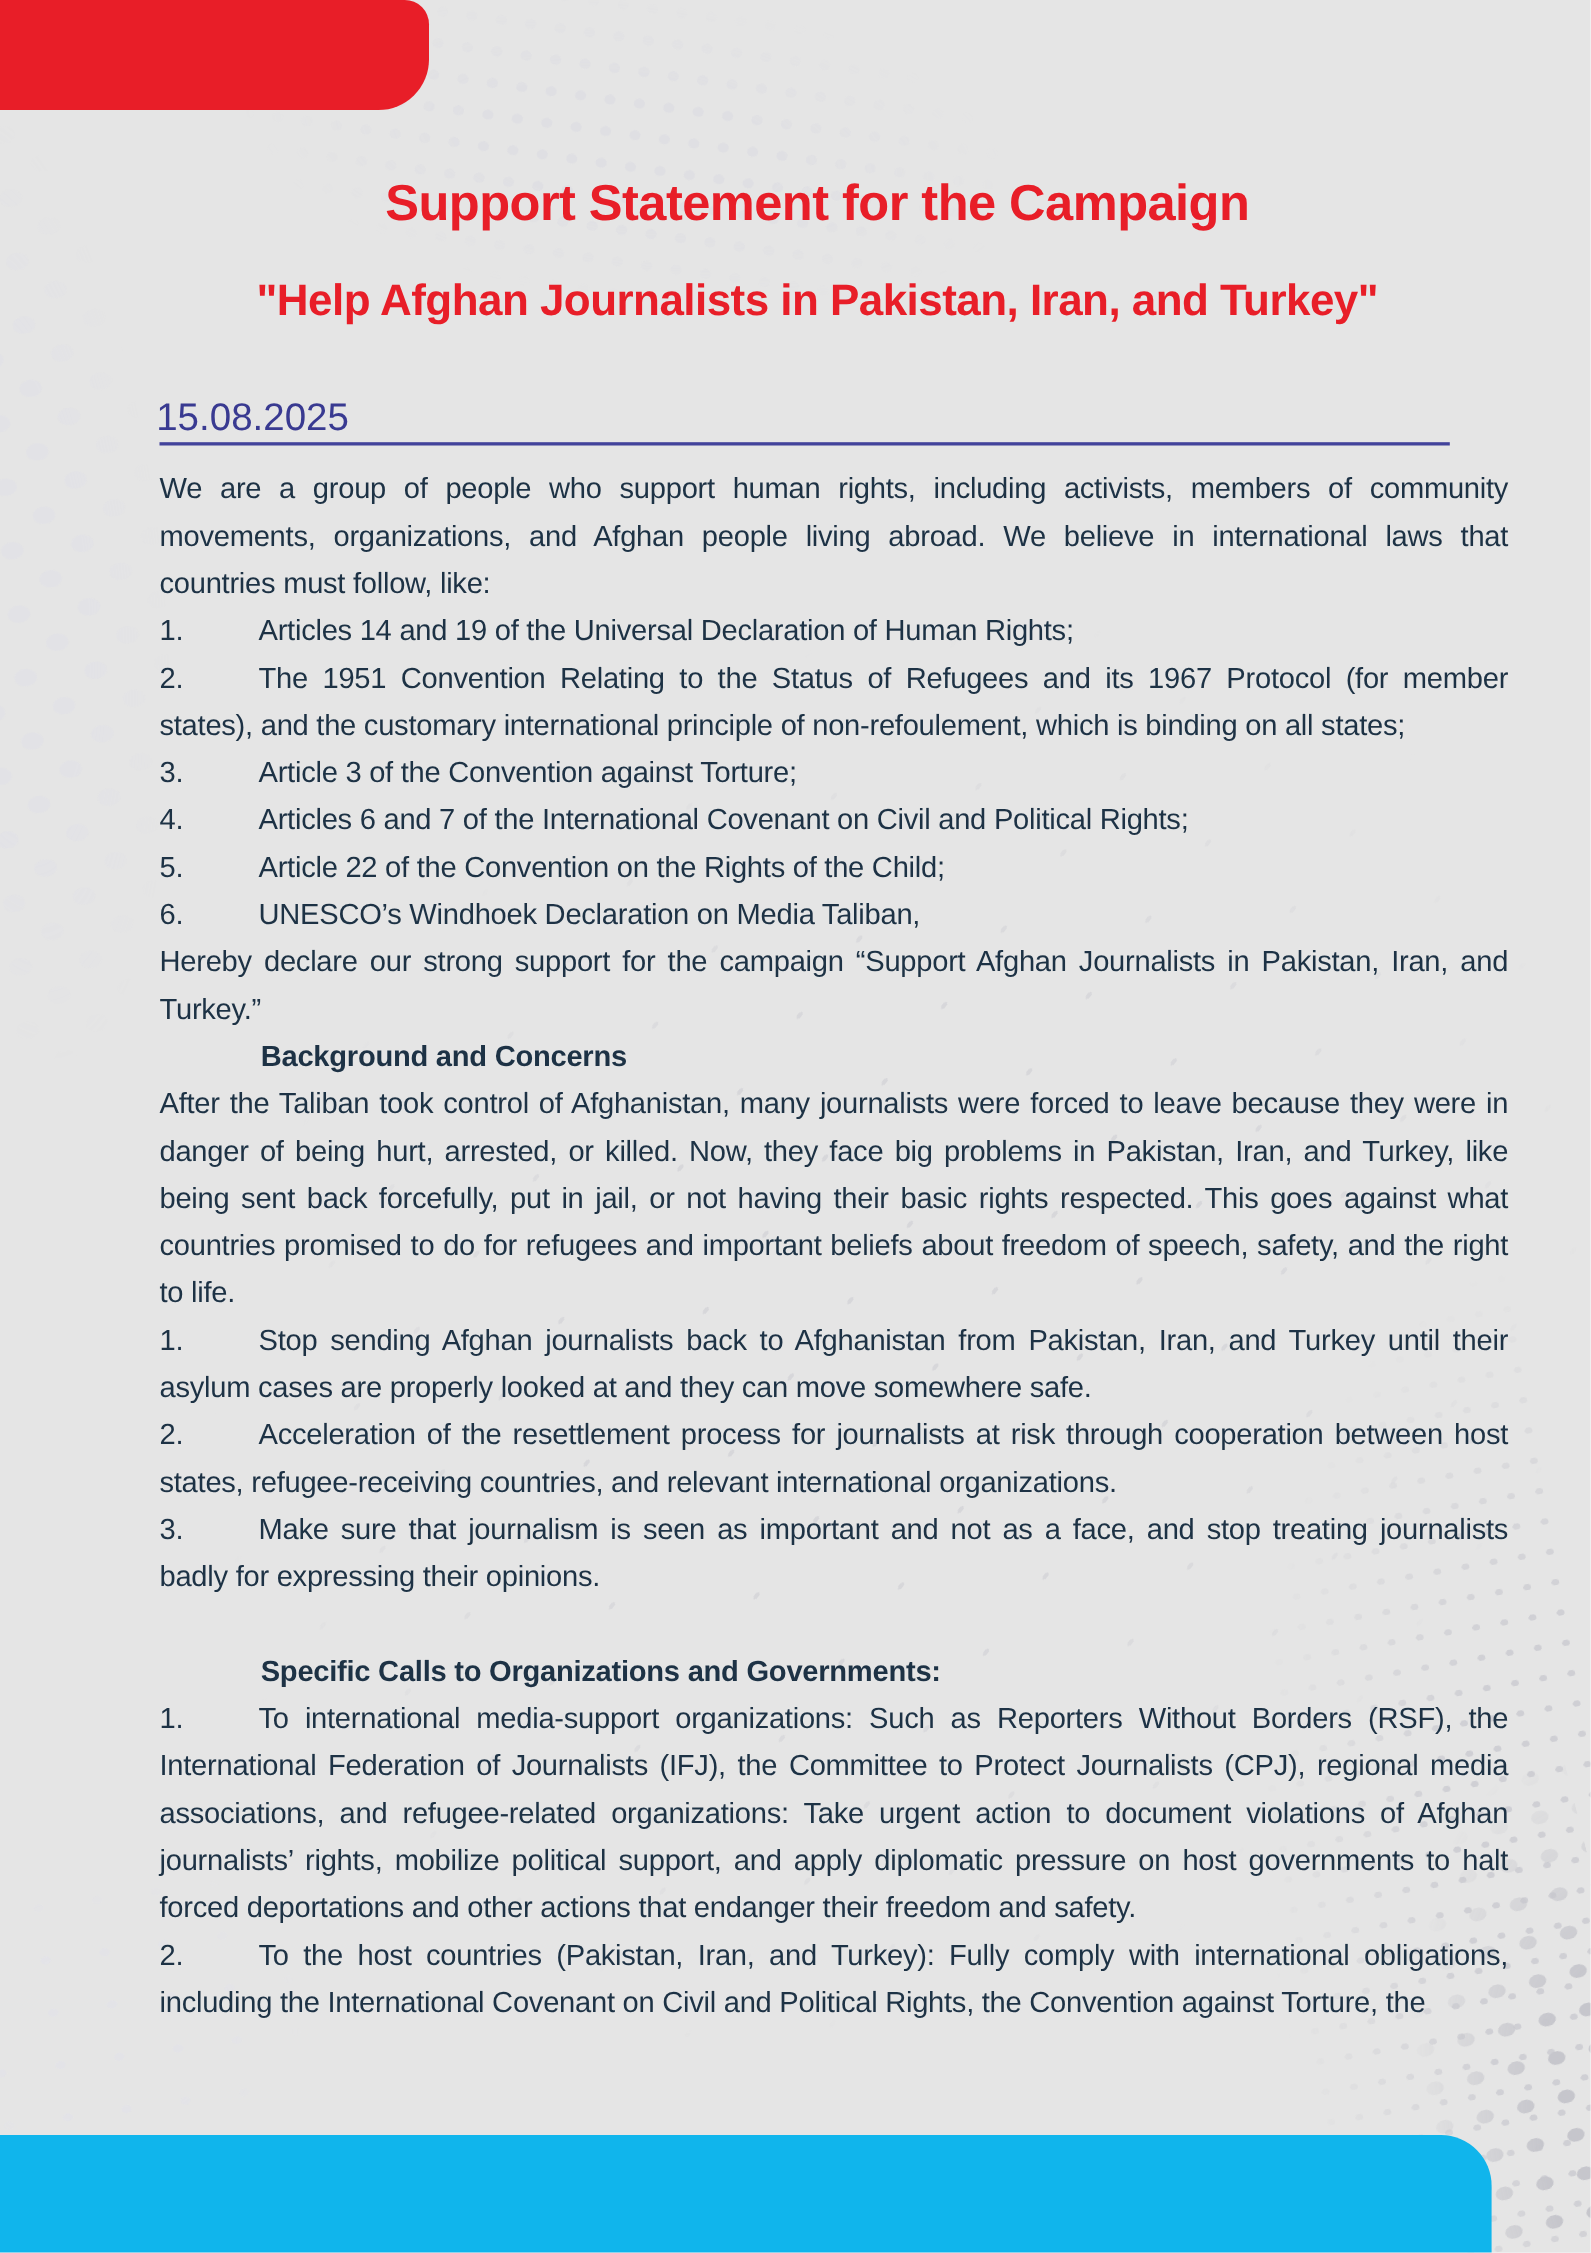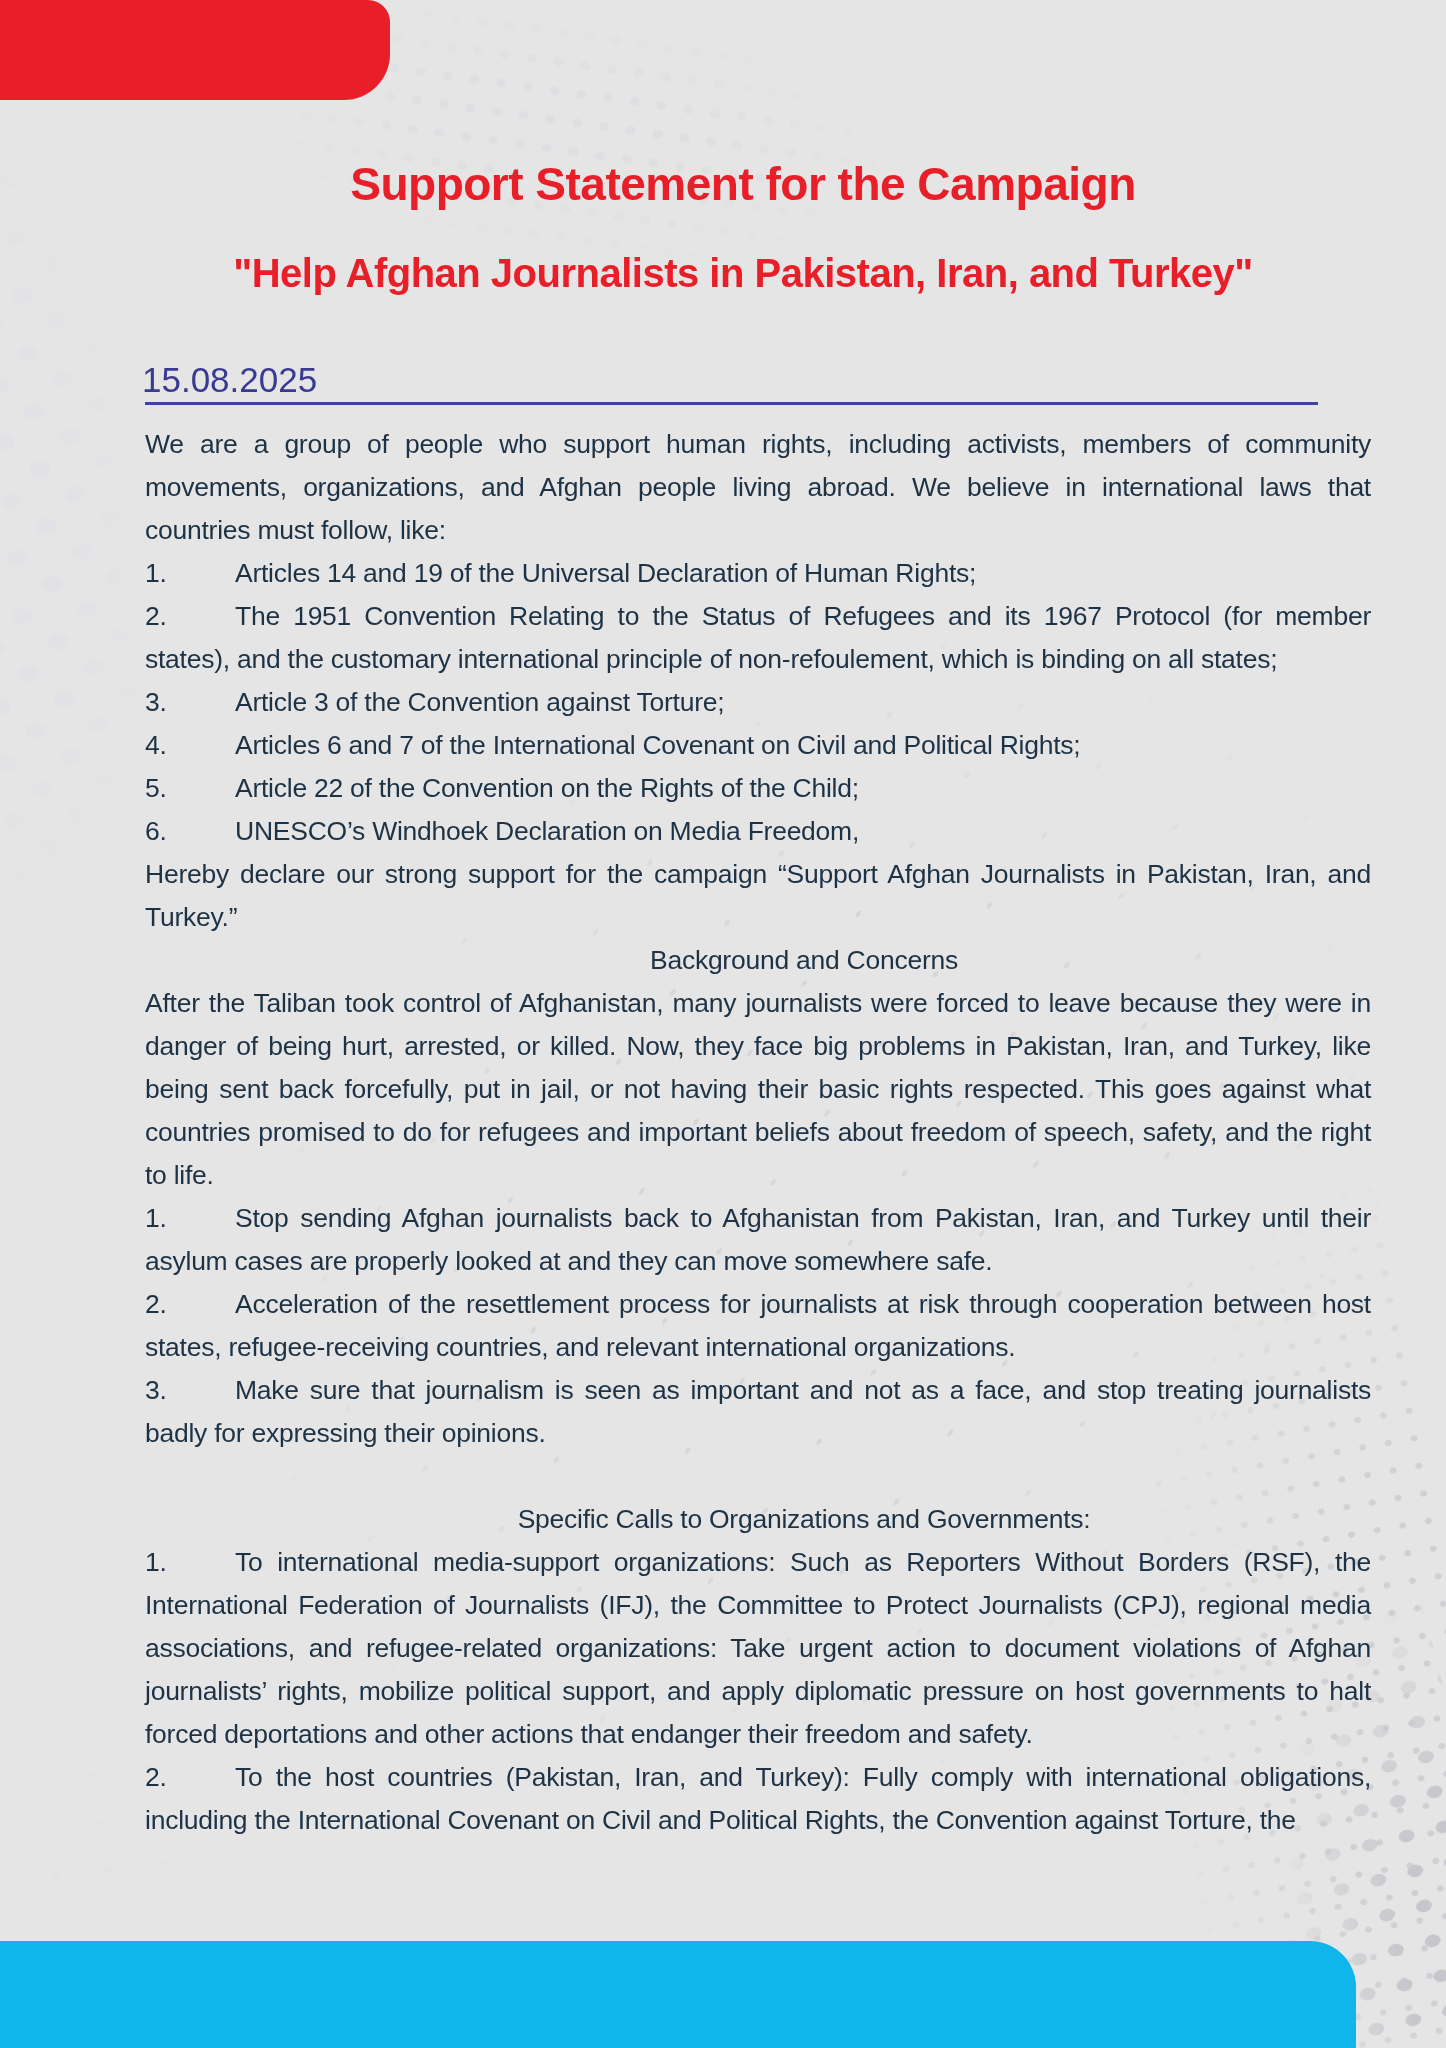--- a/index.html
+++ b/index.html
@@ -88,21 +88,21 @@
     border:none;border-top:3px solid #42439b;margin:0;z-index:2;
   }
   .body-copy{
     position:absolute;left:130px;top:423px;width:1226px;z-index:2;
     color:#1d3245;font-size:26.5px;line-height:43px;letter-spacing:-0.25px;
     text-align:justify;
     margin-left:15px;
   }
   .body-copy p{margin:0;}
   .li .num{display:inline-block;width:90px;}
-  .sec-heading{font-weight:400;padding-left:92px;text-align:center;}
+  .sec-heading{font-weight:700;padding-left:92px;text-align:left;}
   .gap-above{margin-top:43px !important;}
 </style>
 </head>
 <body>
 
 <div class="page">
 
   <div class="deco dots-left"></div>
   <div class="deco dots-top"></div>
   <div class="deco dashes-mid"></div>
@@ -119,21 +119,21 @@
 
   <div class="body-copy">
 
     <p>We are a group of people who support human rights, including activists, members of community movements, organizations, and Afghan people living abroad. We believe in international laws that countries must follow, like:</p>
 
     <p class="li"><span class="num">1.</span><span>Articles 14 and 19 of the Universal Declaration of Human Rights;</span></p>
     <p class="li"><span class="num">2.</span><span>The 1951 Convention Relating to the Status of Refugees and its 1967 Protocol (for member states), and the customary international principle of non-refoulement, which is binding on all states;</span></p>
     <p class="li"><span class="num">3.</span><span>Article 3 of the Convention against Torture;</span></p>
     <p class="li"><span class="num">4.</span><span>Articles 6 and 7 of the International Covenant on Civil and Political Rights;</span></p>
     <p class="li"><span class="num">5.</span><span>Article 22 of the Convention on the Rights of the Child;</span></p>
-    <p class="li"><span class="num">6.</span><span>UNESCO’s Windhoek Declaration on Media Freedom,</span></p>
+    <p class="li"><span class="num">6.</span><span>UNESCO’s Windhoek Declaration on Media Taliban,</span></p>
 
     <p>Hereby declare our strong support for the campaign “Support Afghan Journalists in Pakistan, Iran, and Turkey.”</p>
 
     <p class="sec-heading">Background and Concerns</p>
     <p>After the Taliban took control of Afghanistan, many journalists were forced to leave because they were in danger of being hurt, arrested, or killed. Now, they face big problems in Pakistan, Iran, and Turkey, like being sent back forcefully, put in jail, or not having their basic rights respected. This goes against what countries promised to do for refugees and important beliefs about freedom of speech, safety, and the right to life.</p>
 
     <p class="li"><span class="num">1.</span><span>Stop sending Afghan journalists back to Afghanistan from Pakistan, Iran, and Turkey until their asylum cases are properly looked at and they can move somewhere safe.</span></p>
     <p class="li"><span class="num">2.</span><span>Acceleration of the resettlement process for journalists at risk through cooperation between host states, refugee-receiving countries, and relevant international organizations.</span></p>
     <p class="li"><span class="num">3.</span><span>Make sure that journalism is seen as important and not as a face, and stop treating journalists badly for expressing their opinions.</span></p>
 

